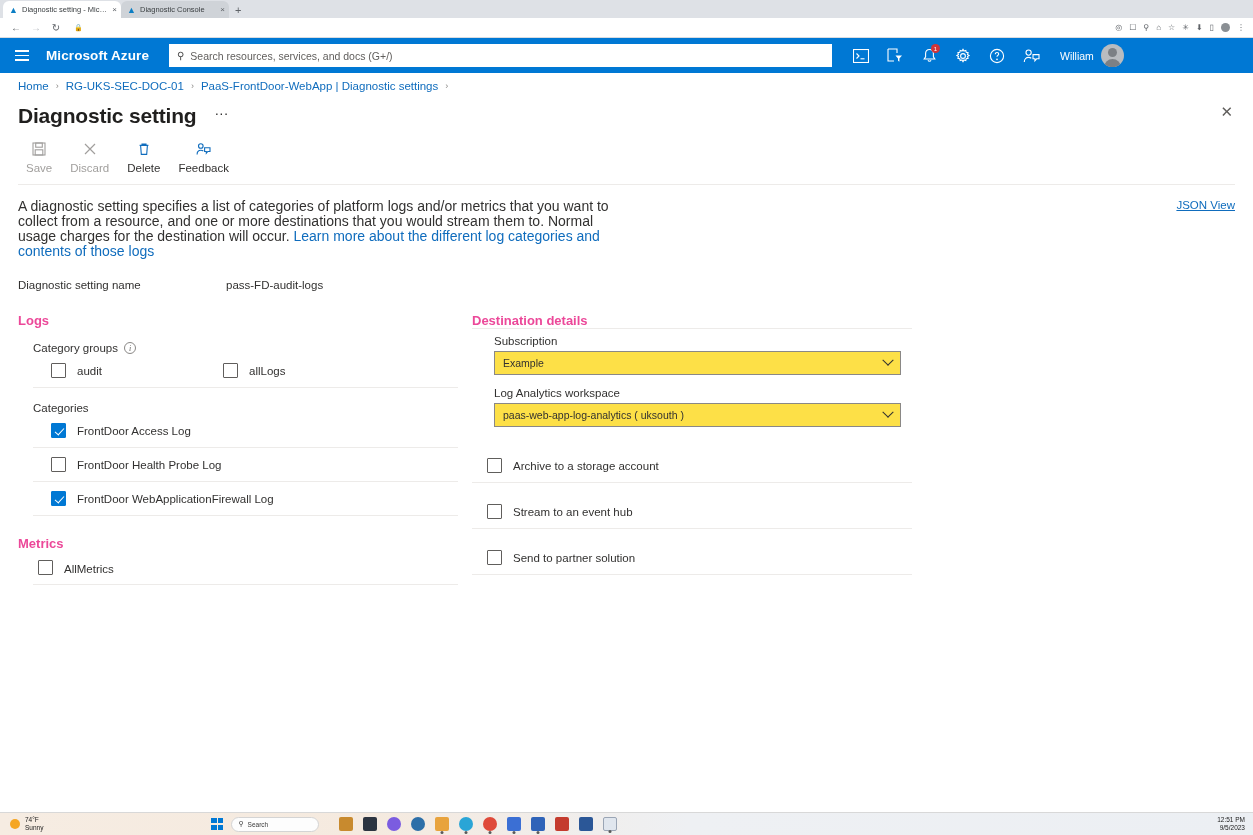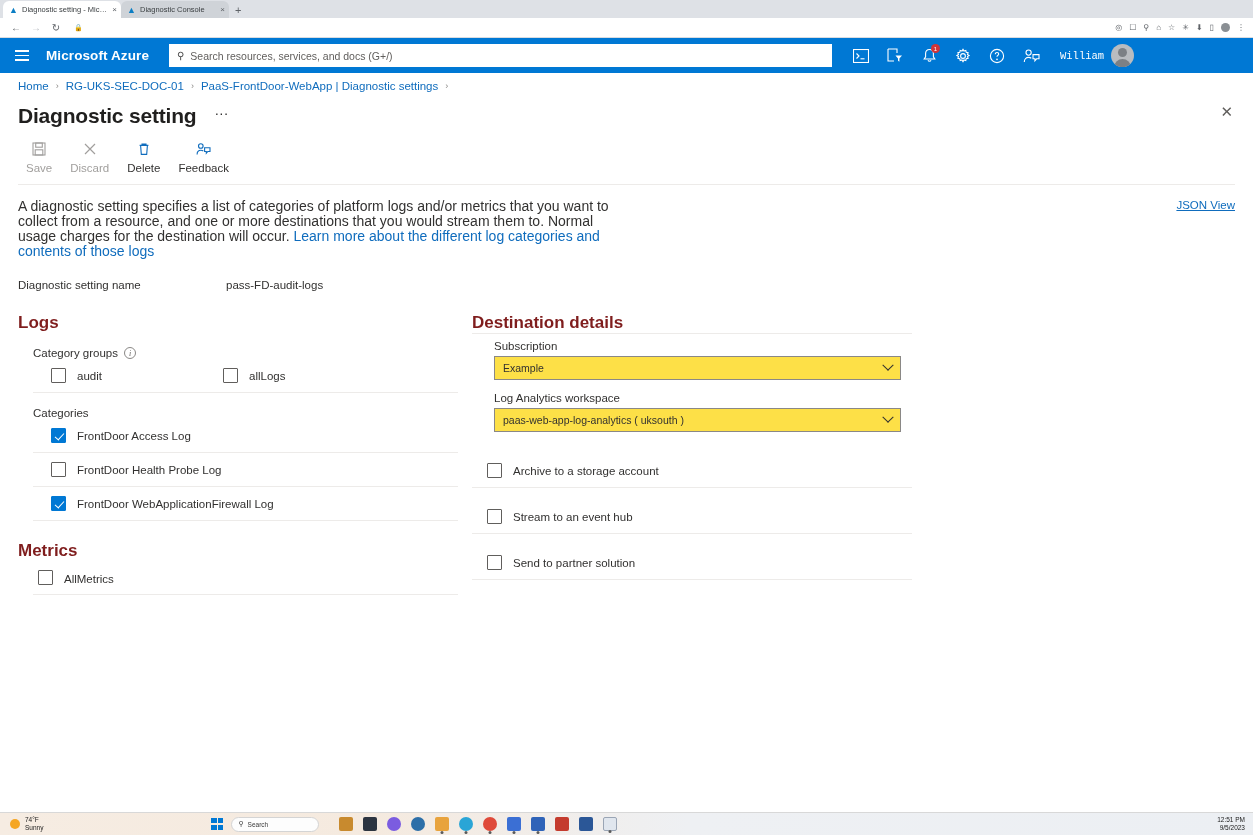--- a/index.html
+++ b/index.html
@@ -77,21 +77,21 @@
     justify-content: center; position: relative;
   }
   .hico svg { display: block; }
   .badge {
     position: absolute; top: 6px; right: 6px;
     background: #d13438; color: #fff; font-size: 6px;
     min-width: 9px; height: 9px; border-radius: 5px;
     display: flex; align-items: center; justify-content: center;
     padding: 0 2px; line-height: 1;
   }
-  .az-user { display: flex; align-items: center; gap: 7px; margin-left: 12px; margin-right: 4px; font-family: Liberation Mono, monospace; }
+  .az-user { display: flex; align-items: center; gap: 7px; margin-left: 12px; margin-right: 4px; }
   .az-user-name { font-size: 10.5px; }
   .az-avatar {
     width: 23px; height: 23px; border-radius: 50%;
     background: #b9bcc0; position: relative; overflow: hidden;
   }
   .az-avatar::before {
     content: ''; position: absolute; top: 4px; left: 7px;
     width: 9px; height: 9px; border-radius: 50%; background: #7c8085;
   }
   .az-avatar::after {
@@ -148,21 +148,21 @@
   }
 
   .name-row { display: flex; margin-top: 20px; font-size: 11.5px; color: #323130; }
   .name-label { width: 208px; }
   .name-value { color: #323130; }
 
   .columns { display: flex; margin-top: 22px; gap: 0; }
   .col-left { width: 440px; }
   .col-right { width: 440px; margin-left: 14px; }
 
-  .sec-head { font-size: 17px; font-weight: bold; color: #7f1d1d; }
+  .sec-head { font-size: 13px; font-weight: bold; color: #ec4899; }
   .sub-head {
     font-size: 11.5px; color: #323130; margin-top: 14px;
     display: flex; align-items: center; gap: 6px; padding-left: 15px;
   }
   .info-ico {
     width: 12px; height: 12px; border-radius: 50%;
     border: 1px solid #8a8886; color: #605e5c; font-size: 8px;
     display: inline-flex; align-items: center; justify-content: center;
     font-style: italic; font-family: "Liberation Serif", serif;
   }

